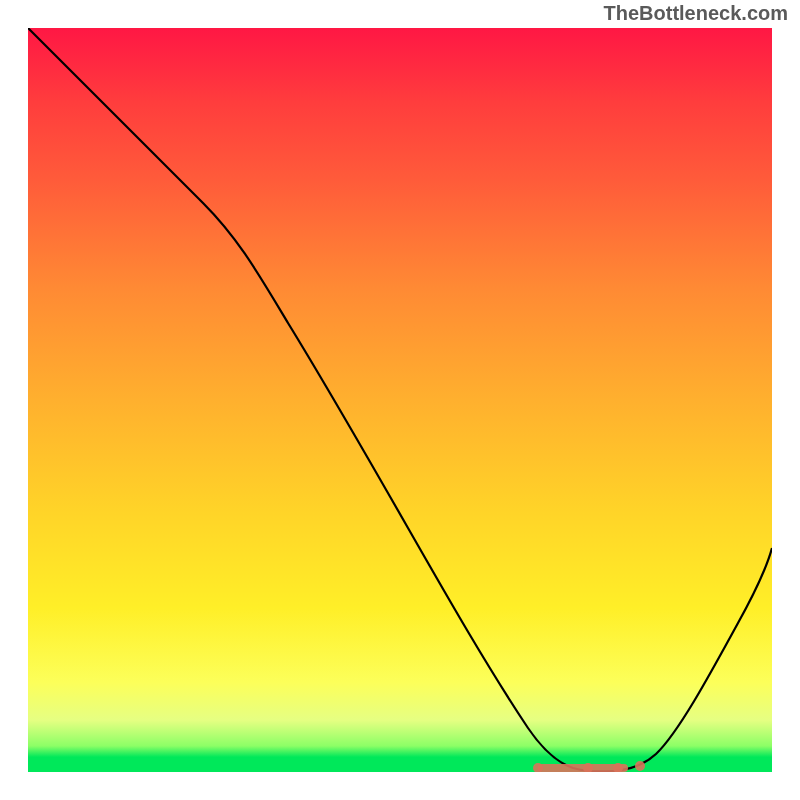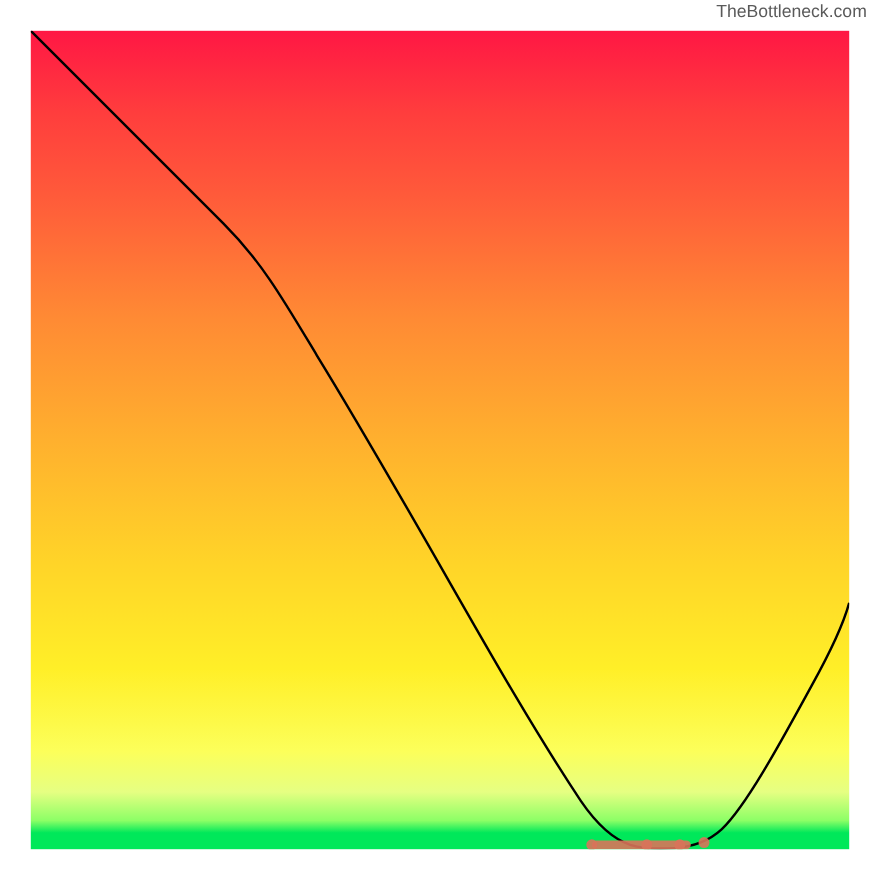--- a/index.html
+++ b/index.html
@@ -9,22 +9,22 @@
     background: #ffffff;
     position: relative;
     font-family: Arial, sans-serif;
     overflow: hidden;
   }
   .watermark {
     position: absolute;
     top: 2px;
     right: 12px;
     color: #5a5a5a;
-    font-size: 16px;
-    font-weight: 400;
+    font-size: 20px;
+    font-weight: 700;
     z-index: 10;
   }
   .chart-area {
     position: absolute;
     top: 28px;
     left: 28px;
     width: 744px;
     height: 744px;
     background: linear-gradient(to bottom,
       #ff1744 0%,

